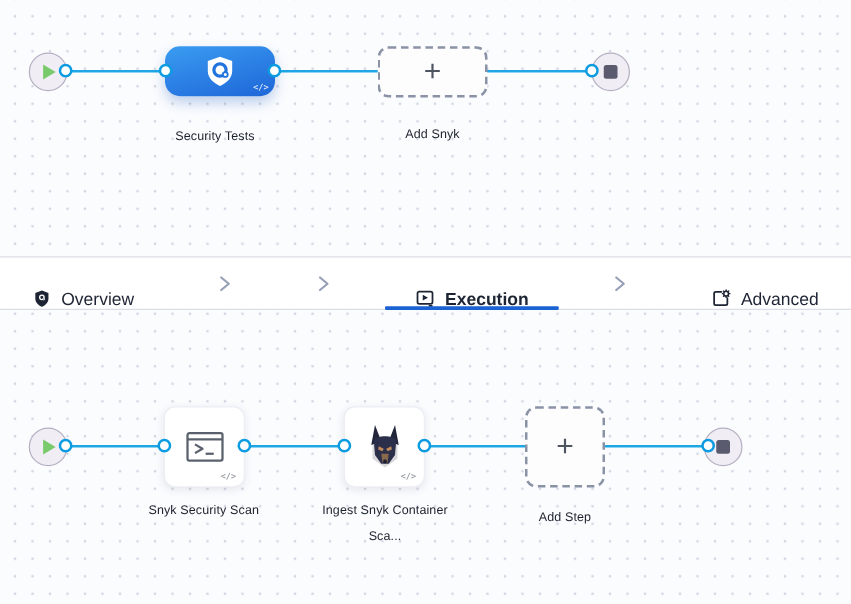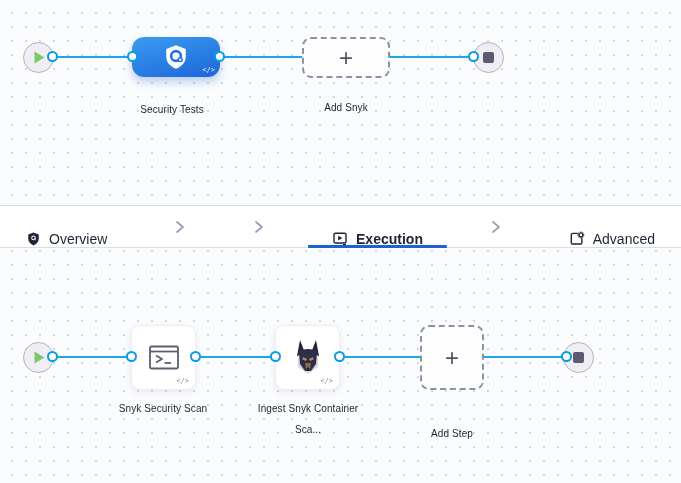--- a/index.html
+++ b/index.html
@@ -230,16 +230,16 @@
     <div class="add-box" style="left:420px; top:325px; width:64px; height:65px;">
       <span class="plus-glyph">+</span>
     </div>
 
     <div class="terminal-circle" style="left:563px; top:342px;">
       <span class="stop-square"></span>
     </div>
 
     <div class="node-label" style="left:101px; top:398px; width:124px;">Snyk Security Scan</div>
     <div class="node-label" style="left:246px; top:398px; width:124px;">Ingest Snyk Container Sca...</div>
-    <div class="node-label" style="left:390px; top:398px; width:124px;margin-top:25px;">Add Step</div>
+    <div class="node-label" style="left:390px; top:379px; width:124px;margin-top:25px;">Add Step</div>
   </div>
 
 </div>
 
 </body></html>

